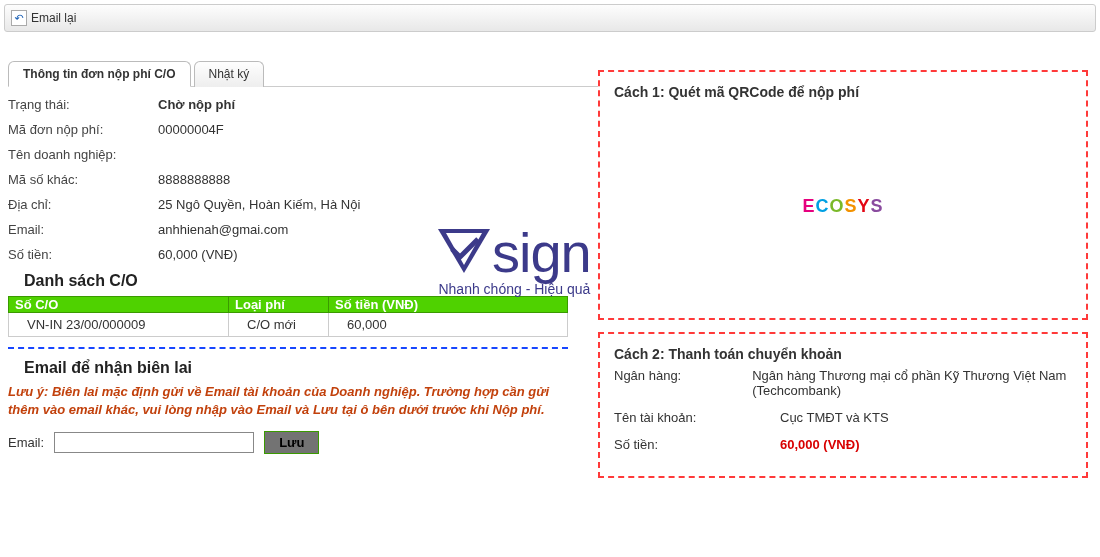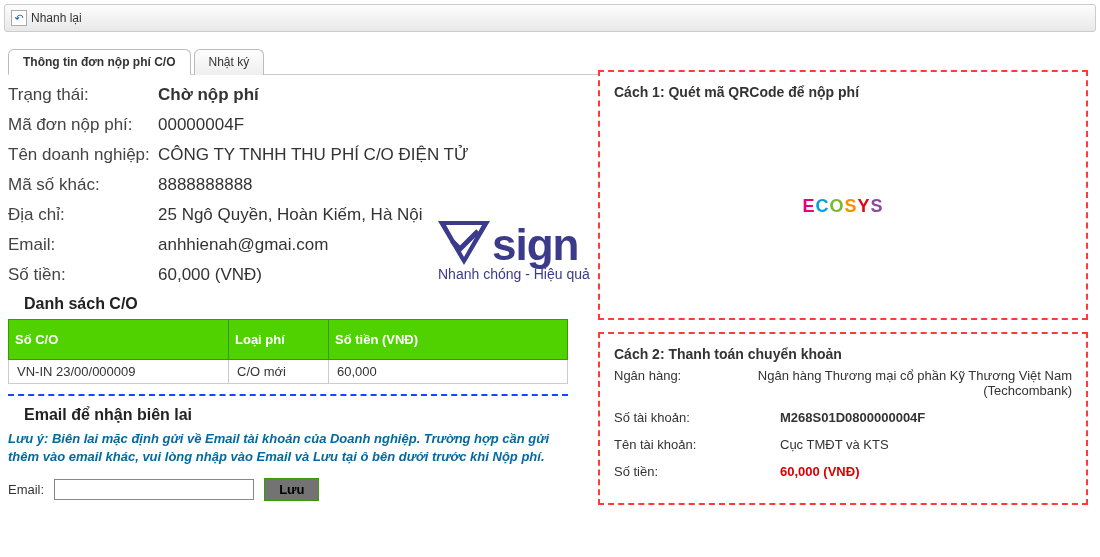--- a/index.html
+++ b/index.html
@@ -46,21 +46,21 @@
   .left-col {
     width: 590px;
     position: relative;
   }
   .right-col {
     width: 490px;
     padding-top: 30px;
   }
   .tabs {
     display: flex;
-    margin-top: 8px;
+    margin-top: 20px;
   }
   .tab {
     border: 1px solid #bbb;
     border-bottom: none;
     border-top-left-radius: 6px;
     border-top-right-radius: 6px;
     padding: 5px 14px;
     font-size: 12px;
     background: linear-gradient(#fefefe, #eee);
     margin-right: 3px;
@@ -74,21 +74,21 @@
     font-weight: bold;
     z-index: 2;
   }
   .tab-body {
     border-top: 1px solid #ccc;
     padding-top: 10px;
   }
   .info-row {
     display: flex;
     margin-bottom: 10px;
-    font-size: 17px;
+    font-size: 13px;
   }
   .info-label {
     width: 150px;
     color: #444;
   }
   .info-value { color: #333; }
   .info-value.bold { font-weight: bold; }
   .section-title {
     font-size: 16px;
     font-weight: bold;
@@ -98,36 +98,36 @@
   table.co-table {
     border-collapse: collapse;
     width: 560px;
     font-size: 13px;
   }
   table.co-table th {
     background: #4fd200;
     color: #fff;
     font-weight: bold;
     text-align: left;
-    padding: 12px 6px;
+    padding: 0 6px;
     border: 1px solid #3a9a00;
   }
   table.co-table td {
     border: 1px solid #ccc;
-    padding: 4px 8px;
+    padding: 4px 18px;
     color: #333;
   }
   .dashed-blue {
     border: none;
     border-top: 2px dashed #1746ff;
     margin: 10px 0;
     width: 560px;
   }
   .warning {
-    color: #0369a1;
+    color: #c2410c;
     font-style: italic;
     font-weight: bold;
     font-size: 13px;
     line-height: 1.4;
     width: 560px;
   }
   .email-row {
     display: flex;
     align-items: center;
     gap: 10px;
@@ -200,57 +200,57 @@
   .payinfo-row {
     display: flex;
     margin-bottom: 12px;
     font-size: 13px;
     gap: 36px;
   }
   .payinfo-label {
     width: 130px;
     color: #333;
   }
-  .payinfo-value { color: #333; text-align: right; }
+  .payinfo-value { color: #333; }
   .payinfo-value.bold { font-weight: bold; }
   .payinfo-value.red { color: #d80000; font-weight: bold; }
   .watermark {
     position: absolute;
     left: 430px;
     top: 180px;
     pointer-events: none;
     text-align: center;
     z-index: 5;
   }
   .watermark .wm-top {
     display: flex;
     align-items: center;
     gap: 2px;
   }
   .watermark svg { display: block; }
   .watermark .wm-text {
-    font-size: 44px;
-    font-weight: 700;
+    font-size: 56px;
+    font-weight: 400;
     color: #3c3a8a;
     letter-spacing: -1px;
     text-align: right;
   }
   .watermark .wm-sub {
     font-size: 14px;
     color: #3c3a8a;
     margin-top: -4px;
   }
 </style>
 </head>
 <body>
 
 <div class="toolbar">
   <div class="back-btn">
     <span class="icon-box">↶</span>
-    <span>Nhanh lại</span>
+    <span>Email lại</span>
   </div>
 </div>
 
 <div class="content">
   <div class="left-col">
 
     <div class="watermark">
       <div class="wm-top">
         <svg width="52" height="48" viewBox="0 0 52 48">
           <polygon points="0,0 52,0 26,44" fill="#3c3a8a"></polygon>
@@ -270,21 +270,20 @@
       <div class="info-row">
         <div class="info-label">Trạng thái:</div>
         <div class="info-value bold">Chờ nộp phí</div>
       </div>
       <div class="info-row">
         <div class="info-label">Mã đơn nộp phí:</div>
         <div class="info-value">00000004F</div>
       </div>
       <div class="info-row">
         <div class="info-label">Tên doanh nghiệp:</div>
-        <div class="info-value">CÔNG TY TNHH THU PHÍ C/O ĐIỆN TỬ</div>
       </div>
       <div class="info-row">
         <div class="info-label">Mã số khác:</div>
         <div class="info-value">8888888888</div>
       </div>
       <div class="info-row">
         <div class="info-label">Địa chỉ:</div>
         <div class="info-value">25 Ngô Quyền, Hoàn Kiếm, Hà Nội</div>
       </div>
       <div class="info-row">
@@ -345,24 +344,20 @@
       </div>
     </div>
 
     <div class="dashed-red-box">
       <div class="method-title">Cách 2: Thanh toán chuyển khoản</div>
       <div class="payinfo-row">
         <div class="payinfo-label">Ngân hàng:</div>
         <div class="payinfo-value">Ngân hàng Thương mại cổ phần Kỹ Thương Việt Nam (Techcombank)</div>
       </div>
       <div class="payinfo-row">
-        <div class="payinfo-label">Số tài khoản:</div>
-        <div class="payinfo-value bold">M268S01D0800000004F</div>
-      </div>
-      <div class="payinfo-row">
         <div class="payinfo-label">Tên tài khoản:</div>
         <div class="payinfo-value">Cục TMĐT và KTS</div>
       </div>
       <div class="payinfo-row">
         <div class="payinfo-label">Số tiền:</div>
         <div class="payinfo-value red">60,000 (VNĐ)</div>
       </div>
     </div>
   </div>
 </div>

